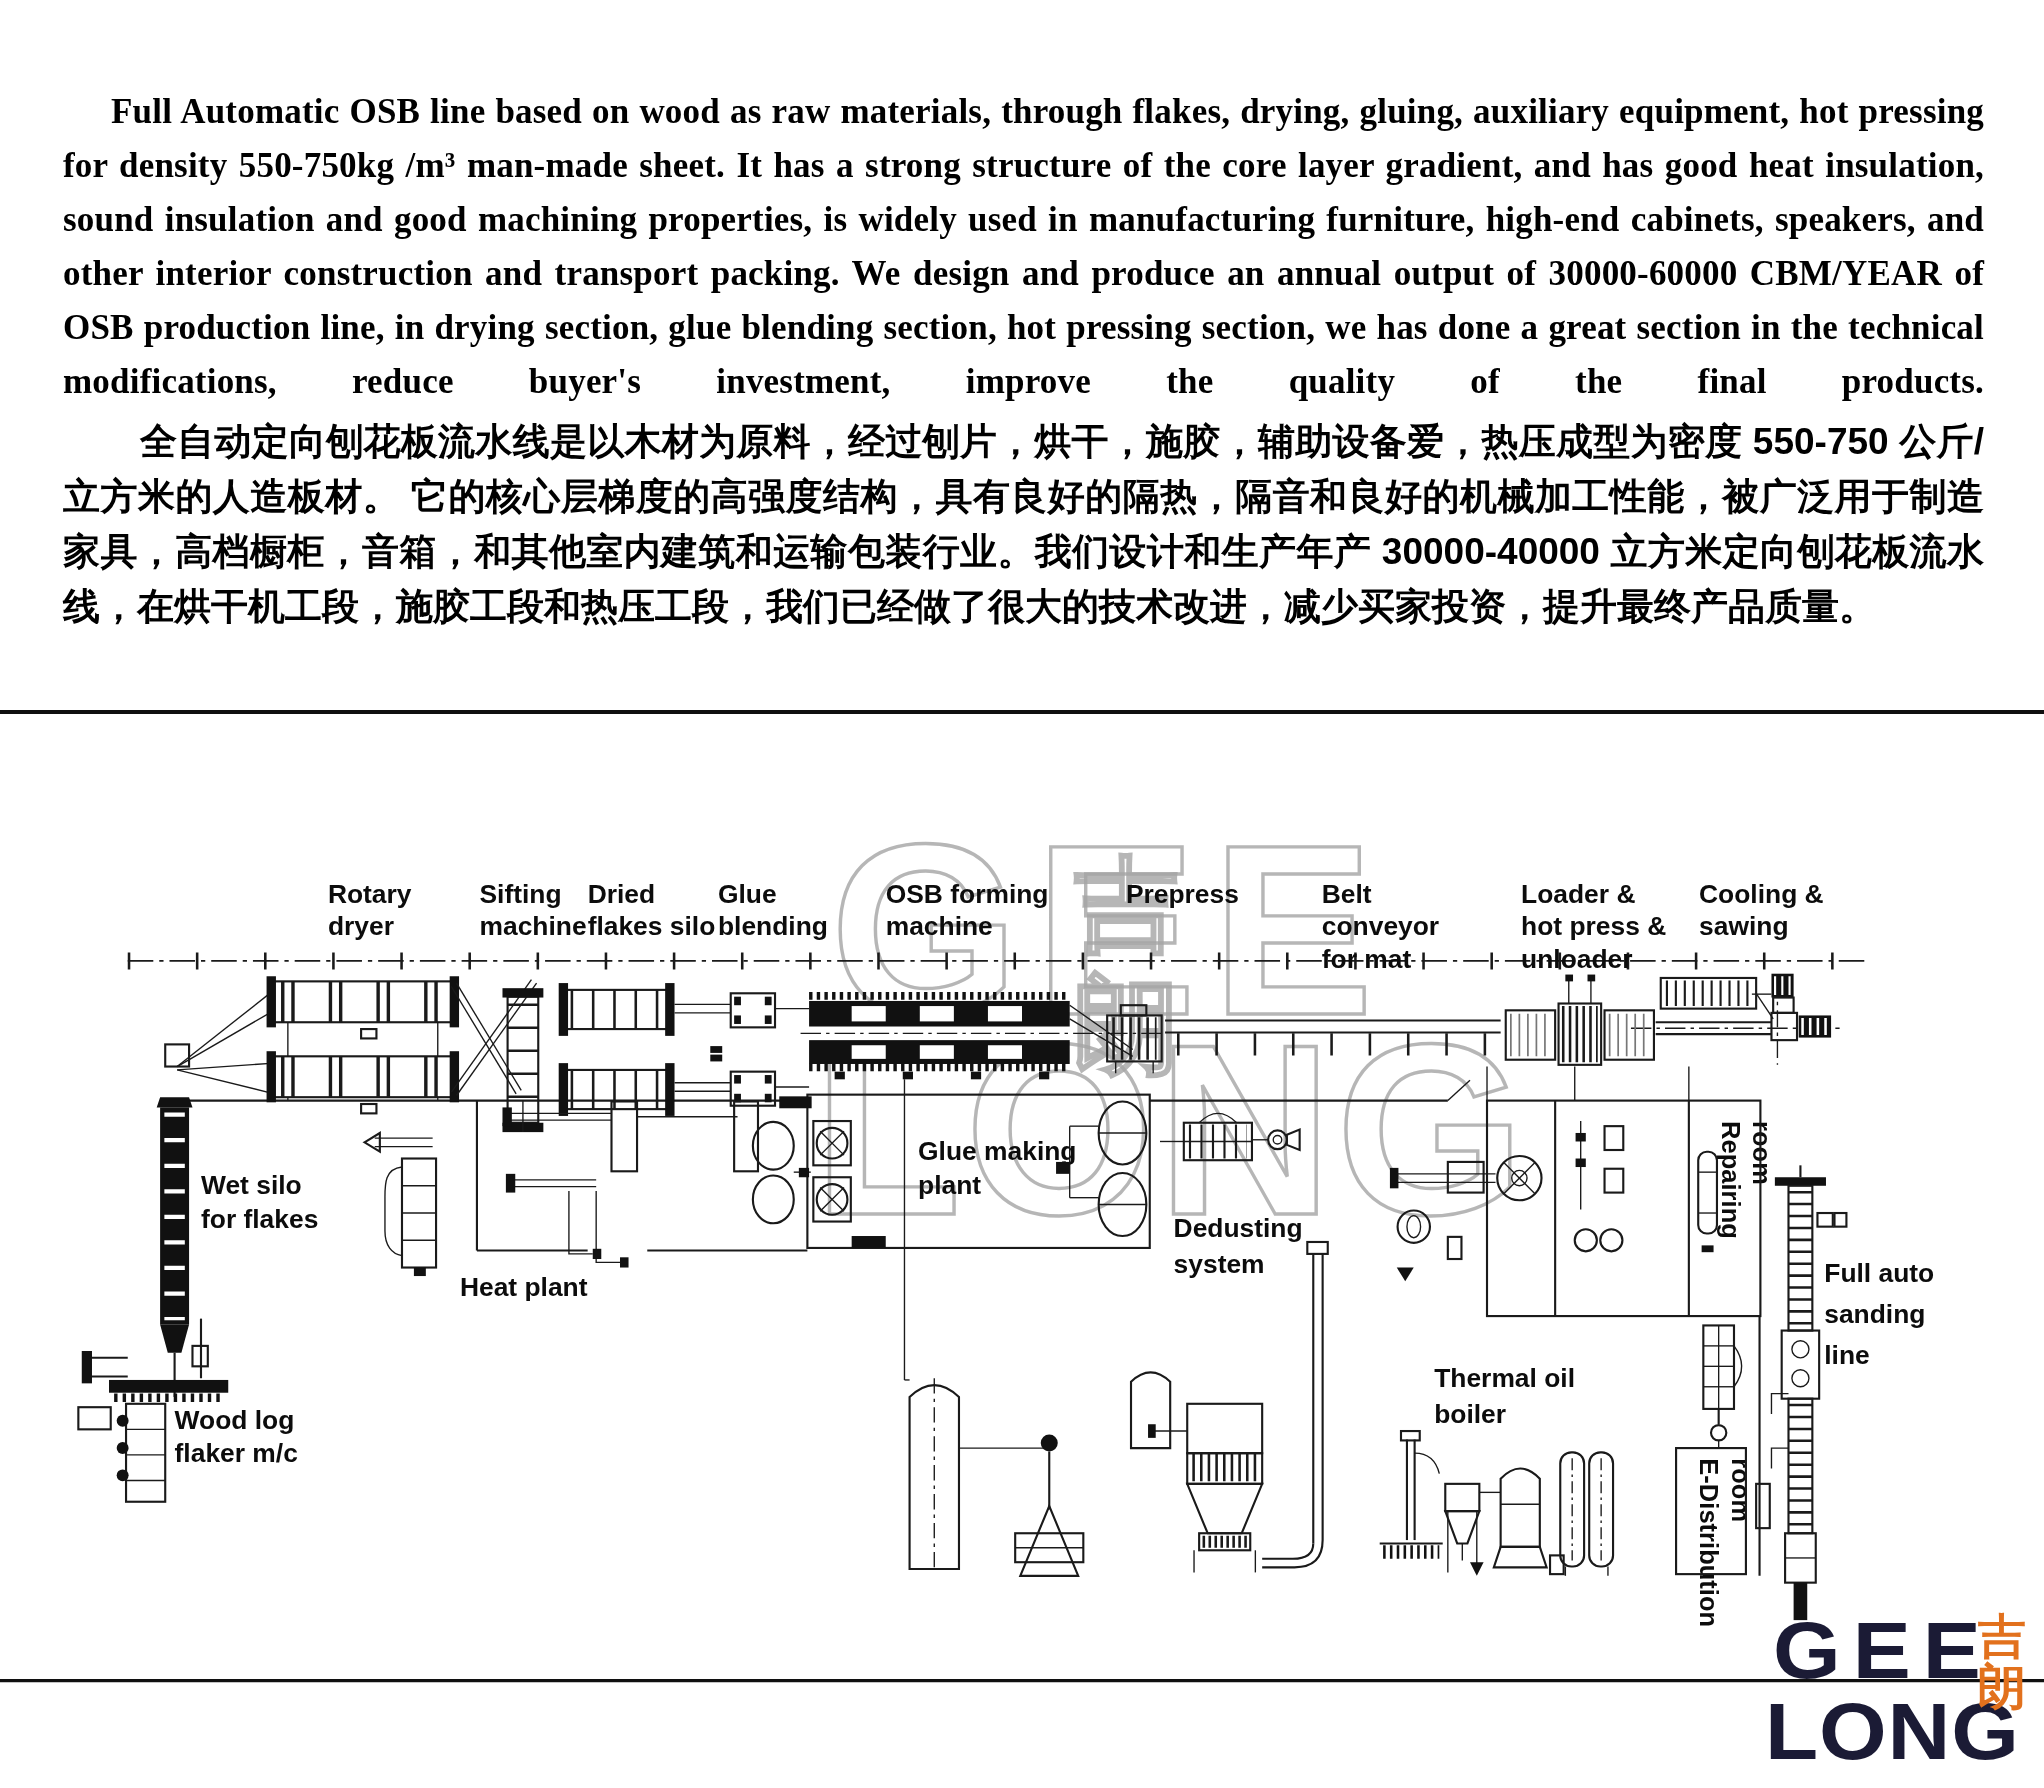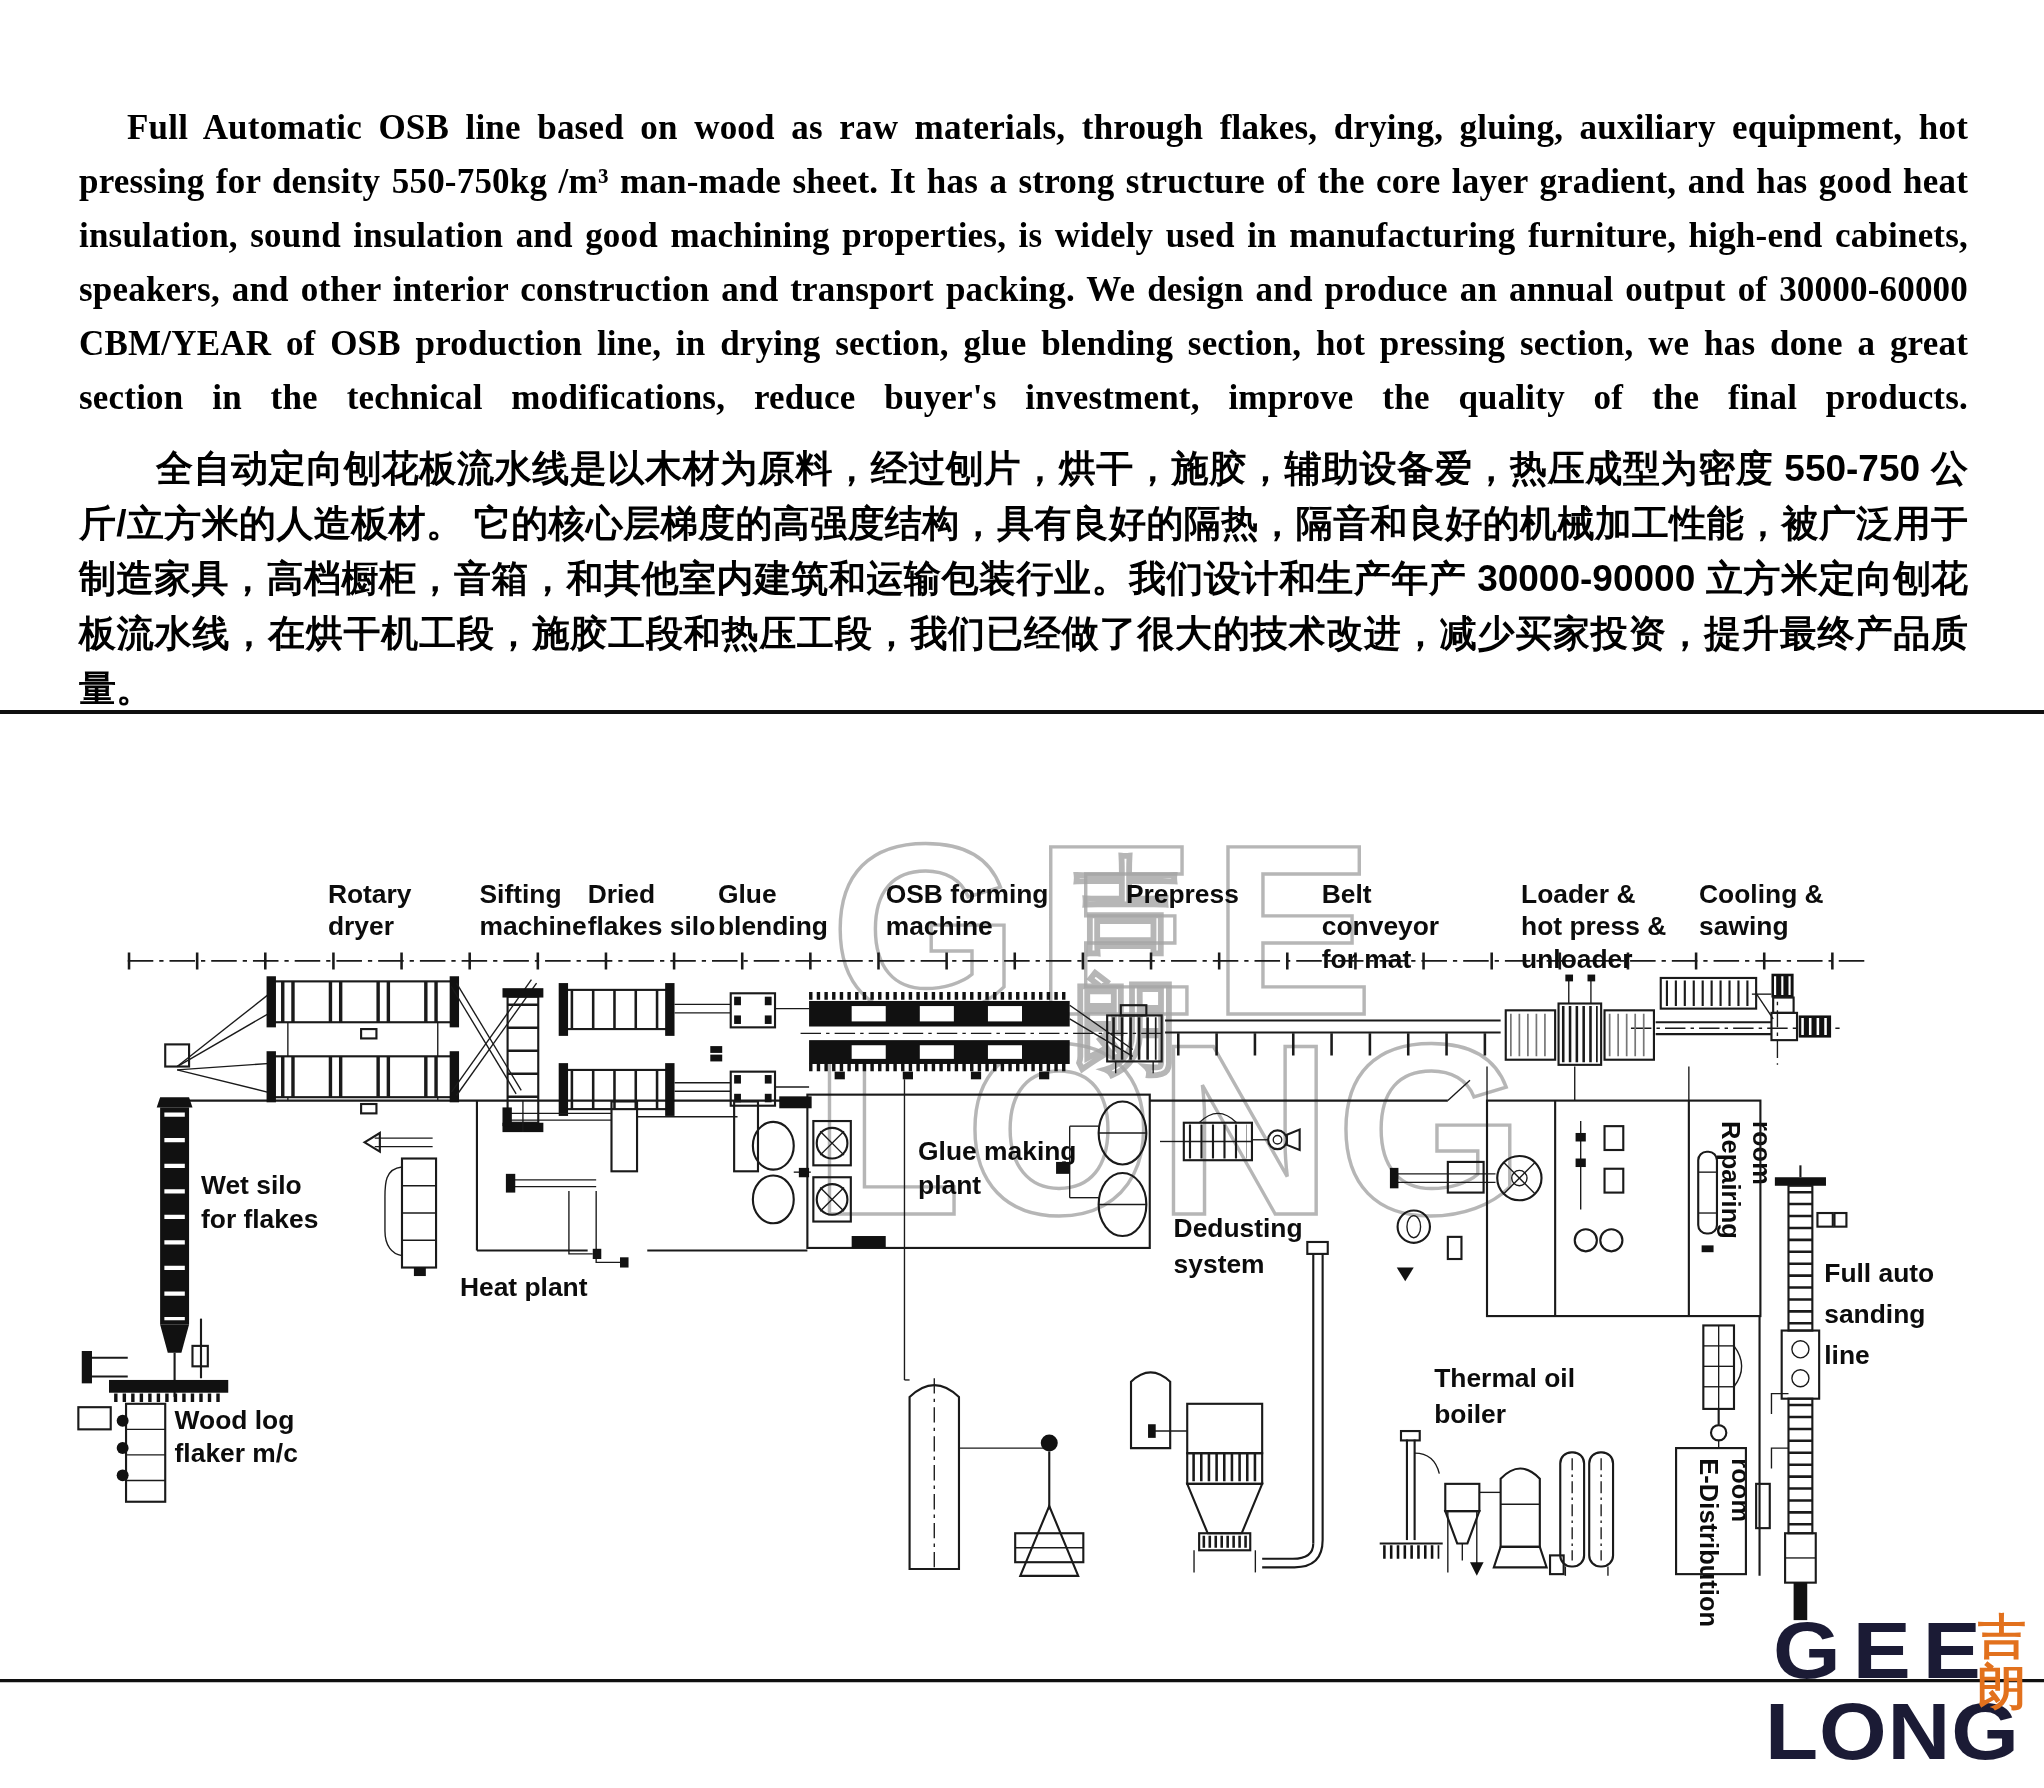--- a/index.html
+++ b/index.html
@@ -1,20 +1,20 @@
 <!DOCTYPE html>
 <html style="font-size:13.6px"><head>
 <meta charset="utf-8">
 <style>
   html,body{margin:0;padding:0;background:#fff;}
   body{width:2044px;height:1789px;position:relative;overflow:hidden;
        font-family:"Liberation Sans",sans-serif;color:#000;}
   .intro{position:absolute;left:0;top:0;width:2044px;padding:85px 60px 0 63px;
          box-sizing:border-box;z-index:2;}
-  .intro p{margin:16px;}
+  .intro p{margin:0;}
   .intro .en{font-family:"Liberation Serif",serif;font-weight:bold;font-size:35px;
              line-height:54px;text-align:justify;text-align-last:justify;
              text-indent:48px;letter-spacing:0.2px;}
   .intro .zh{font-family:"Liberation Sans",sans-serif;font-weight:bold;font-size:37px;
              line-height:55px;text-align:justify;text-indent:77px;margin-top:5.1px;}
   .divider{position:absolute;left:0;top:710px;width:2044px;height:4.3px;background:#101010;z-index:2;}
   svg.diagram{position:absolute;left:0;top:0;z-index:1;}
   .lbl{font-family:"Liberation Sans",sans-serif;font-weight:bold;font-size:30px;fill:#0c0c0c;}
   .lbl2{font-family:"Liberation Sans",sans-serif;font-weight:bold;font-size:31px;fill:#0c0c0c;}
   .wm{font-family:"Liberation Sans",sans-serif;font-weight:bold;fill:none;stroke:#a5a5a5;opacity:.8;}
@@ -28,21 +28,21 @@
   .logo-long{left:1765px;top:1687px;font-size:87px;letter-spacing:0.9px;transform:scaleY(.92);}
   .logo-cn{position:absolute;left:1978px;width:55px;color:#e2711d;font-weight:bold;
         font-size:48px;line-height:1;z-index:3;font-family:"Liberation Sans",sans-serif;}
   .cn1{top:1613px;} .cn2{top:1663px;}
 </style>
 </head>
 <body>
 
 <div class="intro">
   <p class="en">Full Automatic OSB line based on wood as raw materials, through flakes, drying, gluing, auxiliary equipment, hot pressing for density 550-750kg /m³  man-made sheet. It has a strong structure of the core layer gradient, and has good heat insulation, sound insulation and good machining properties, is widely used in manufacturing furniture, high-end cabinets, speakers, and other interior construction and transport packing. We design and produce an annual output of 30000-60000 CBM/YEAR of OSB production line, in drying section, glue blending section, hot pressing section, we has done a great section in the technical modifications, reduce buyer's investment, improve the quality of the final products.</p>
-  <p class="zh">全自动定向刨花板流水线是以木材为原料，经过刨片，烘干，施胶，辅助设备爱，热压成型为密度 550-750 公斤/立方米的人造板材。 它的核心层梯度的高强度结构，具有良好的隔热，隔音和良好的机械加工性能，被广泛用于制造家具，高档橱柜，音箱，和其他室内建筑和运输包装行业。我们设计和生产年产 30000-90000 立方米定向刨花板流水线，在烘干机工段，施胶工段和热压工段，我们已经做了很大的技术改进，减少买家投资，提升最终产品质量。</p>
+  <p class="zh">全自动定向刨花板流水线是以木材为原料，经过刨片，烘干，施胶，辅助设备爱，热压成型为密度 550-750 公斤/立方米的人造板材。 它的核心层梯度的高强度结构，具有良好的隔热，隔音和良好的机械加工性能，被广泛用于制造家具，高档橱柜，音箱，和其他室内建筑和运输包装行业。我们设计和生产年产 30000-40000 立方米定向刨花板流水线，在烘干机工段，施胶工段和热压工段，我们已经做了很大的技术改进，减少买家投资，提升最终产品质量。</p>
 </div>
 
 <div class="divider"></div>
 
 <svg class="diagram" width="2044" height="1789" viewBox="0 0 2400 2100">
 
   <g>
     <text class="wm" x="975" y="1190" font-size="285" letter-spacing="18" stroke-width="4">GEE</text>
     <text class="wm" x="955" y="1425" font-size="285" letter-spacing="4" stroke-width="4">LONG</text>
     <text class="wm" x="1262" y="1105" font-size="122" stroke-width="3">吉</text>

